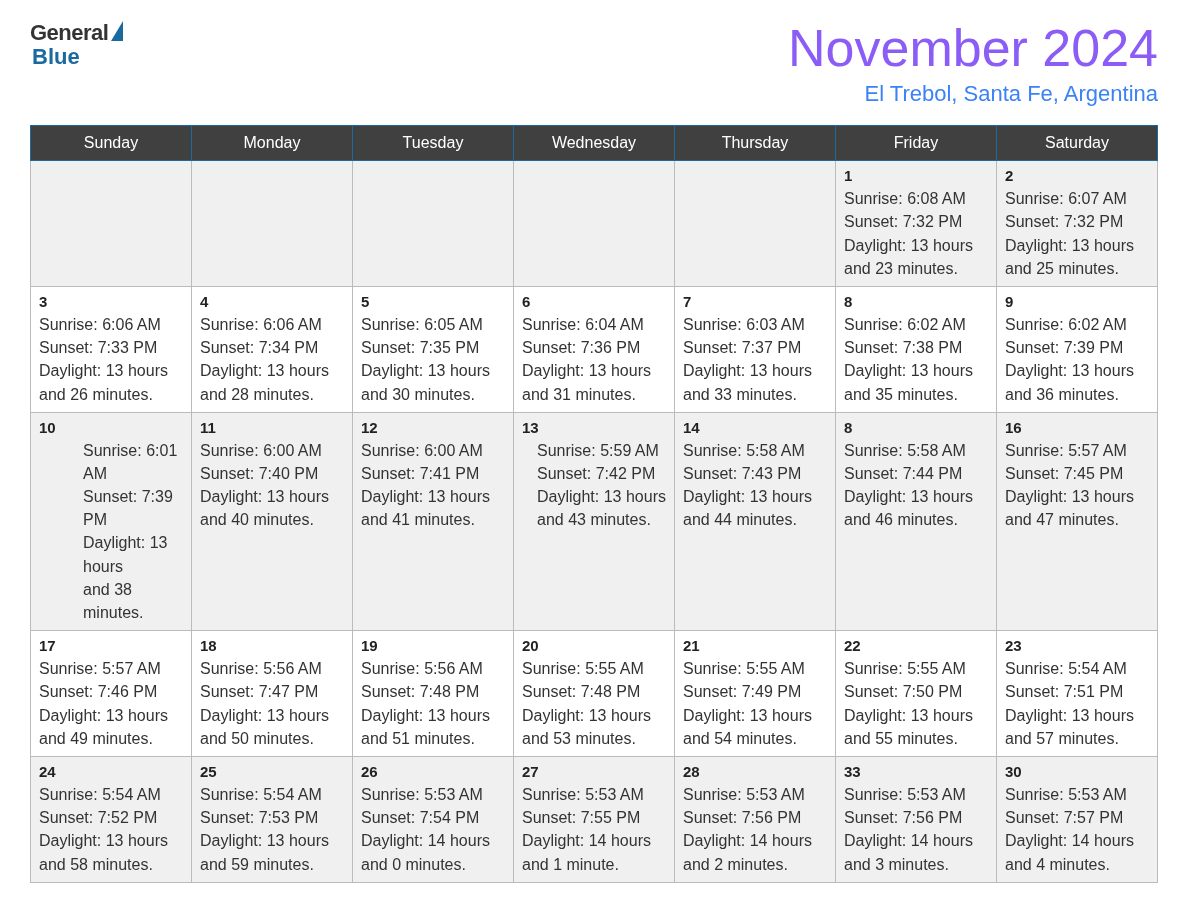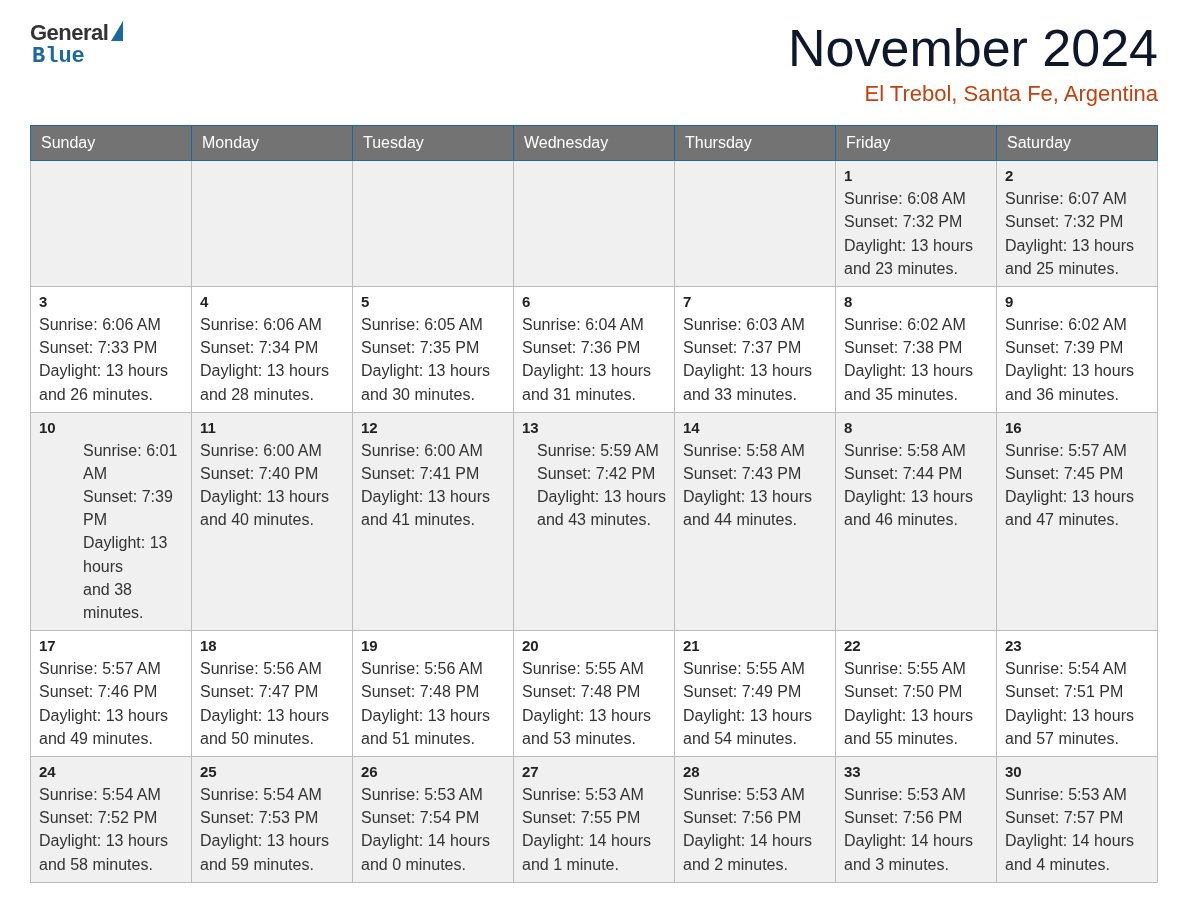--- a/index.html
+++ b/index.html
@@ -39,46 +39,45 @@
       border-bottom: 20px solid #1a6aa0;
       margin-left: 3px;
       margin-top: -4px;
     }
     .logo-blue {
       font-size: 22px;
       font-weight: bold;
       color: #1a6aa0;
       margin-top: -2px;
       margin-left: 2px;
-      font-family: Liberation Mono, monospace;
     }
     .title-section {
       text-align: right;
     }
     .month-title {
       font-size: 52px;
       font-weight: normal;
-      color: #0f172a;
+      color: #8b5cf6;
       line-height: 1.1;
     }
     .location {
       font-size: 22px;
-      color: #c2410c;
+      color: #3b82f6;
       margin-top: 4px;
     }
     .calendar {
       width: 100%;
       border-collapse: collapse;
       border: 1px solid #999;
     }
     .calendar th {
-      background-color: #737373;
+      background-color: #404040;
       color: #fff;
       padding: 8px 10px;
-      text-align: left;
+      text-align: center;
       font-size: 16px;
       font-weight: normal;
       border: 1px solid #1a6aa0;
     }
     .calendar td {
       vertical-align: top;
       padding: 6px 8px;
       border: 1px solid #bbb;
       width: 14.28%;
       min-height: 90px;

